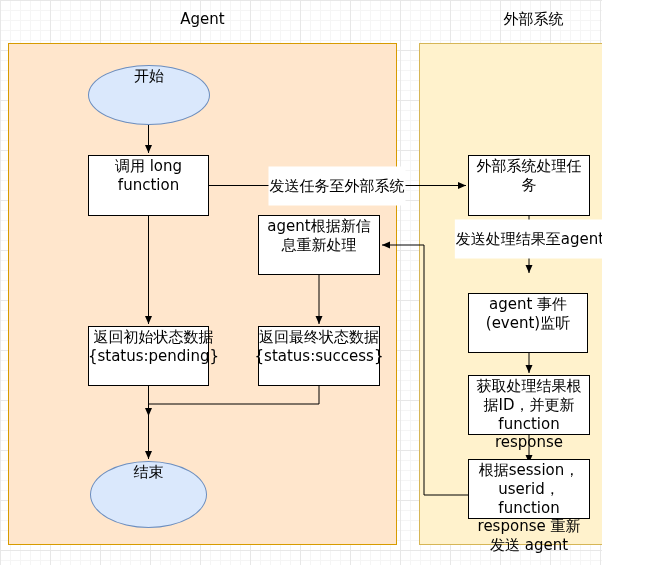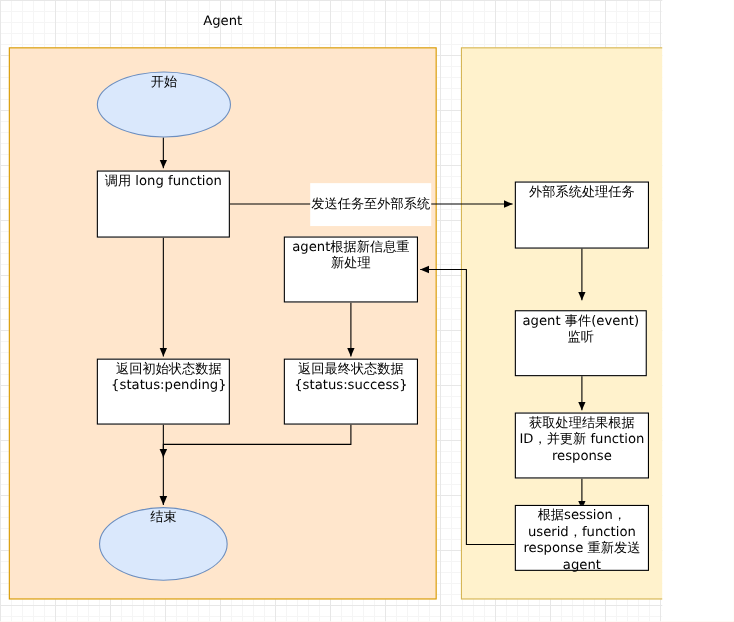--- a/index.html
+++ b/index.html
@@ -2,21 +2,21 @@
 <html><head>
 <meta charset="utf-8">
 <style>
   html, body { margin: 0; padding: 0; background: #ffffff; }
   .canvas {
     position: relative;
     width: 602px;
     height: 565px;
     overflow: hidden;
     font-family: "DejaVu Sans", "Liberation Sans", sans-serif;
-    font-size: 12px;
+    font-size: 15px;
     color: #000000;
     background-color: #ffffff;
     background-image:
       linear-gradient(to right, #e7e7e7 1px, transparent 1px),
       linear-gradient(to bottom, #e7e7e7 1px, transparent 1px),
       linear-gradient(to right, #f5f5f5 1px, transparent 1px),
       linear-gradient(to bottom, #f5f5f5 1px, transparent 1px);
     background-size: 50px 50px, 50px 50px, 10px 10px, 10px 10px;
   }
   .lane {
@@ -76,20 +76,21 @@
     white-space: nowrap;
     line-height: 15px;
   }
 </style>
 </head>
 <body>
 
 <div class="canvas">
 
   <div class="lane-title" style="left:8px; width:389px;">Agent</div>
+  <div class="lane-title" style="left:419px; width:229px;">外部系统</div>
 
   <div class="lane lane-agent"></div>
   <div class="lane lane-external"></div>
 
   <svg class="edges" width="667" height="565" viewBox="0 0 667 565">
     <defs>
       <marker id="arr" markerUnits="userSpaceOnUse" markerWidth="12" markerHeight="10" refX="8" refY="4" orient="auto">
         <path d="M0,0.5 L8,4 L0,7.5 Z" fill="#000000"></path>
       </marker>
     </defs>
@@ -122,31 +123,32 @@
   </div>
 
   <div class="node process" style="left:258px; top:326px; width:122px; height:60px;">
     <span>返回最终状态数据 {status:success}</span>
   </div>
 
   <div class="node terminal" style="left:90px; top:461px; width:117px; height:67px;">
     <span>结束</span>
   </div>
 
-  <div class="node process" style="left:468px; top:165px; width:122px; height:61px;">
+  <div class="node process" style="left:468px; top:155px; width:122px; height:61px;font-family:Liberation Serif, serif;">
     <span>外部系统处理任务</span>
   </div>
 
-  <div class="node process" style="left:468px; top:282px; width:120px; height:60px;">
+  <div class="node process" style="left:468px; top:293px; width:120px; height:60px;">
     <span>agent 事件(event)监听</span>
   </div>
 
   <div class="node process" style="left:468px; top:375px; width:122px; height:60px;">
     <span>获取处理结果根据ID，并更新 function response</span>
   </div>
 
   <div class="node process" style="left:468px; top:459px; width:122px; height:60px;">
     <span>根据session，userid，function response 重新发送 agent</span>
   </div>
 
   <div class="edge-label" style="left:337px; top:186px;">发送任务至外部系统</div>
+  <div class="edge-label" style="left:530px; top:239px;">发送处理结果至agent</div>
 
 </div>
 
 </body></html>

